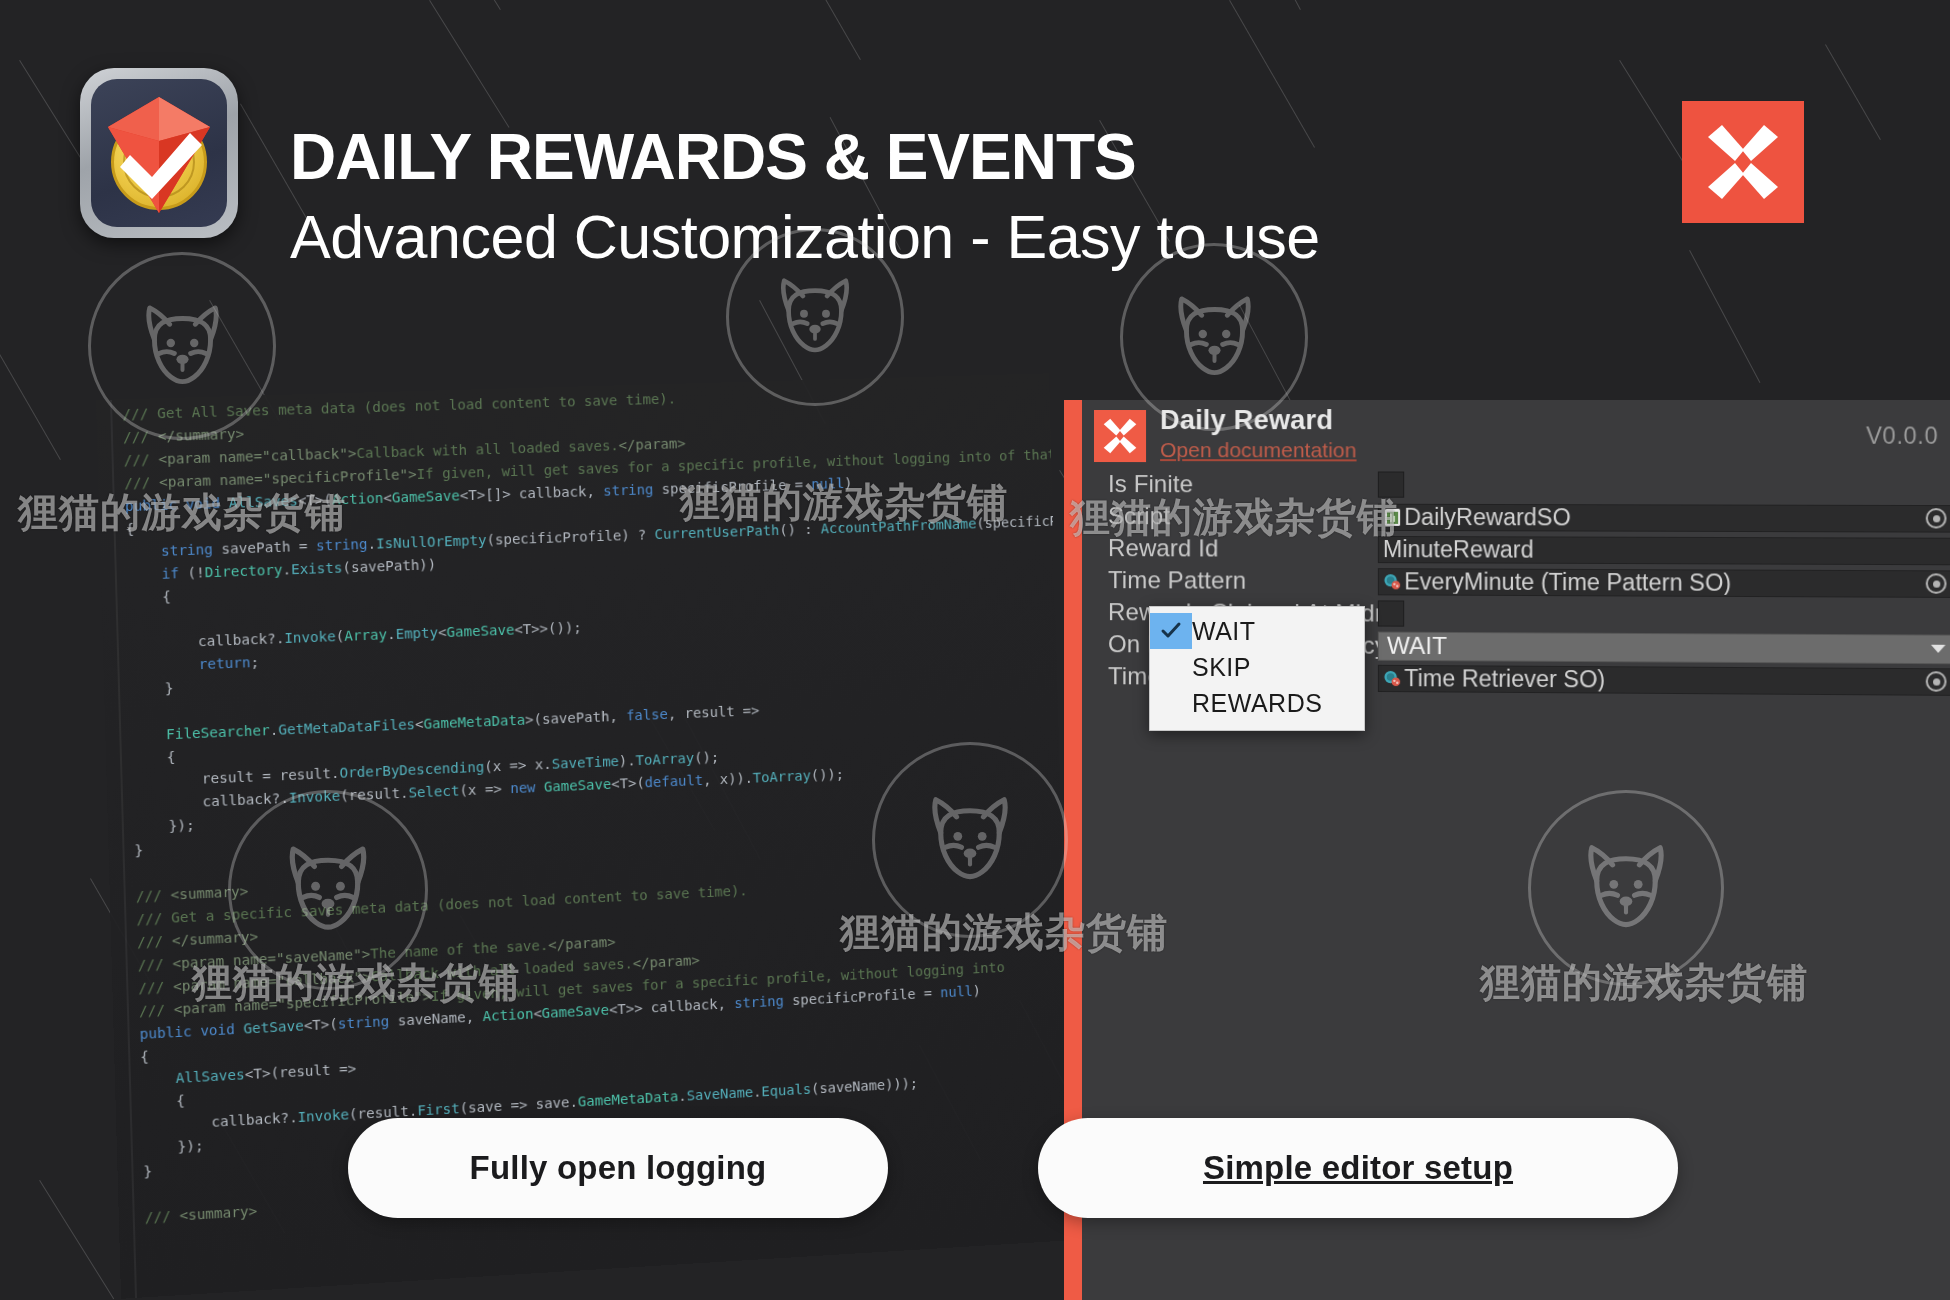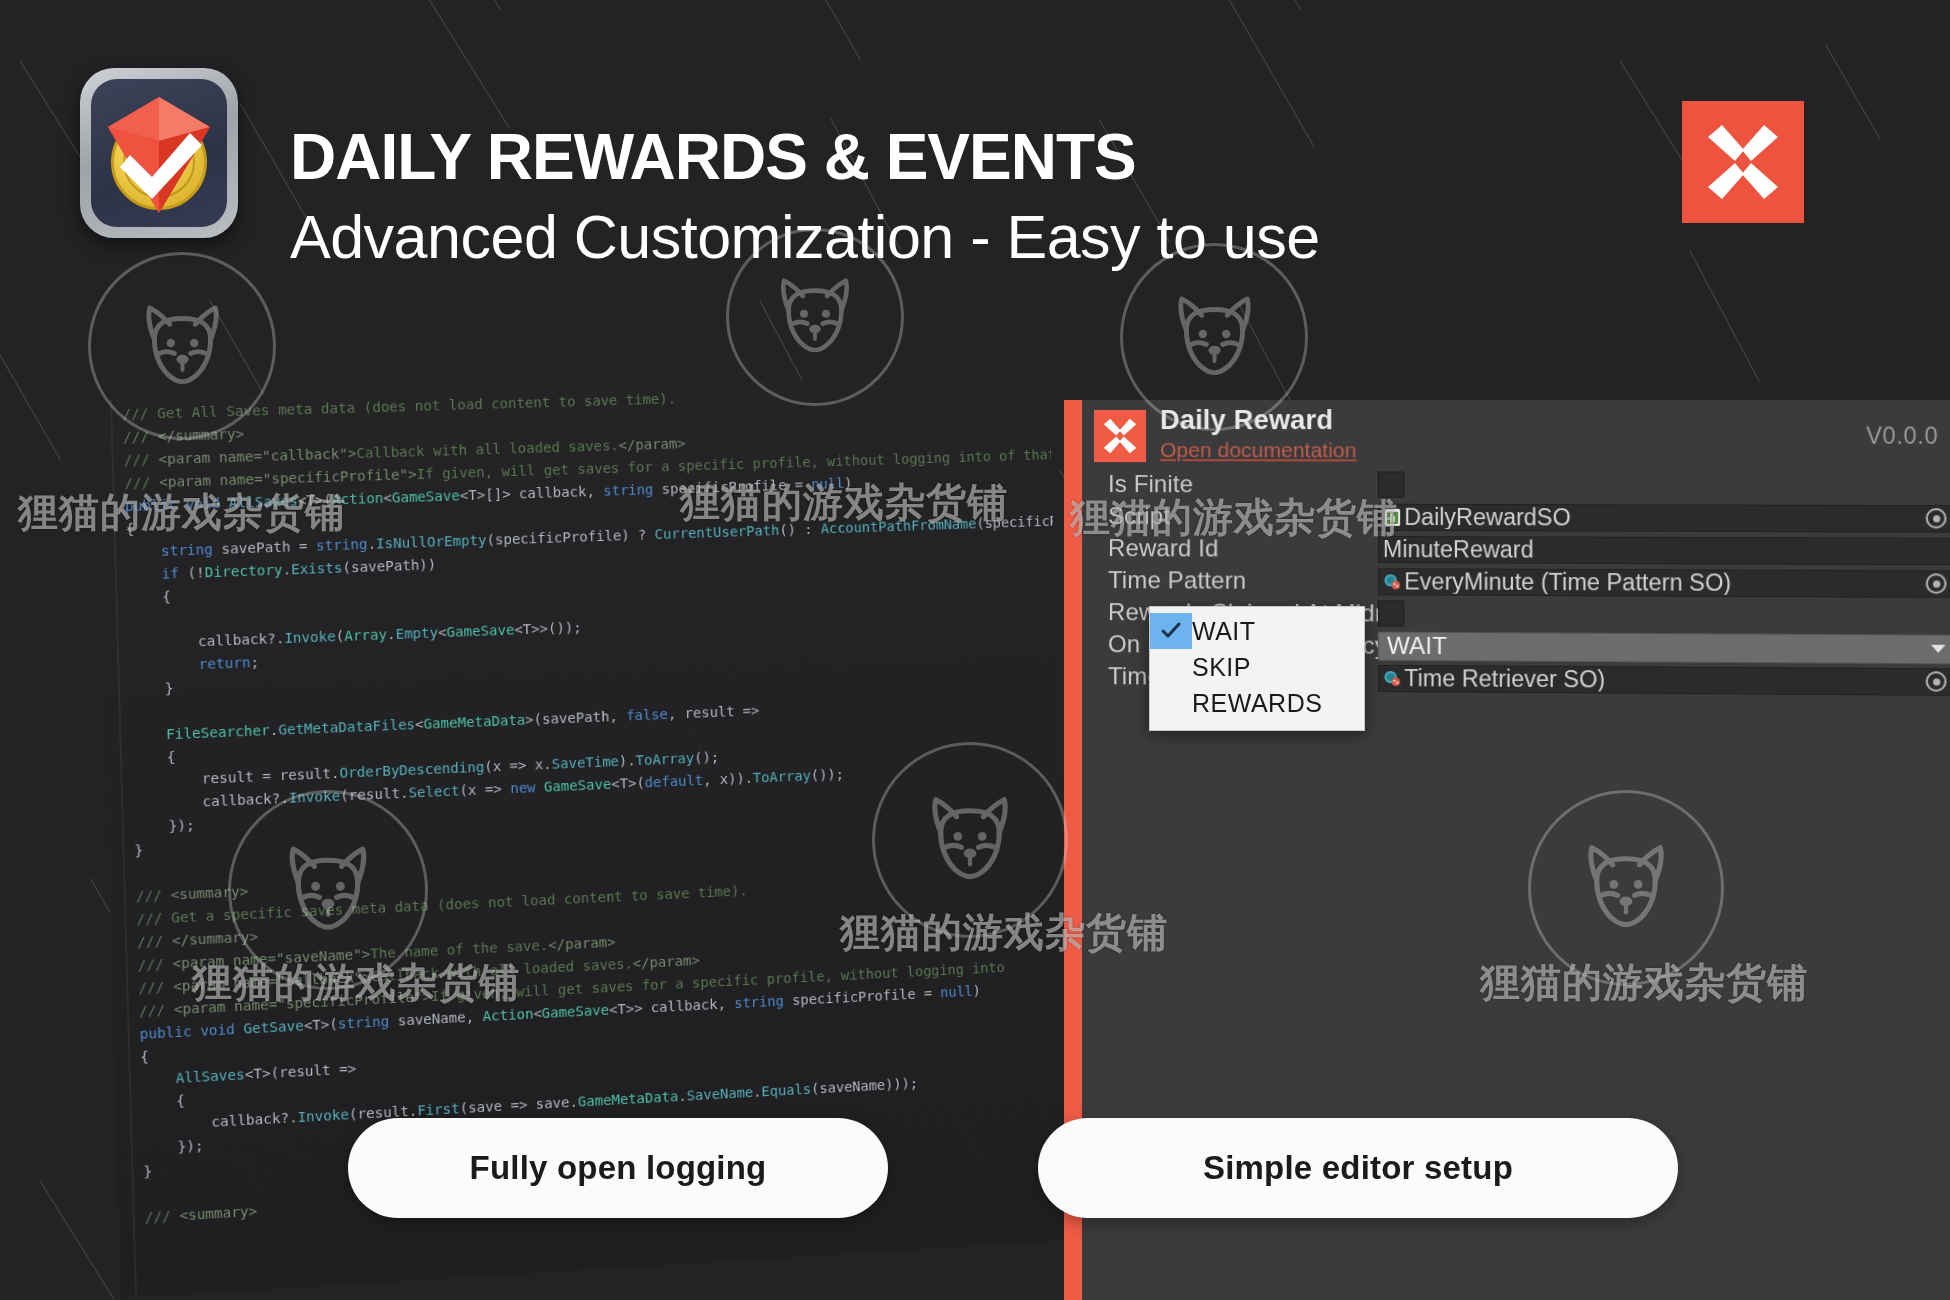--- a/index.html
+++ b/index.html
@@ -249,21 +249,21 @@
     background: #fbfbfb;
     border-radius: 56px;
     display: flex; align-items: center; justify-content: center;
     color: #1b1b1d;
     font-size: 33px; font-weight: 700;
     letter-spacing: .2px;
     box-shadow: 0 5px 16px rgba(0,0,0,.3);
     z-index: 30;
   }
   #pill-left  { left: 348px;  top: 1118px; width: 540px; height: 100px; }
-  #pill-right { left: 1038px; top: 1118px; width: 640px; height: 100px; }
+  #pill-right { left: 1038px; top: 1118px; width: 640px; height: 100px; text-decoration: underline; }
 </style>
 </head>
 <body>
 
 <div id="stage">
 
   <div id="hairlines">
       <div class="hairline" style="left: 430px; top: 0px; width: 150px; transform: rotate(58deg);"></div>
       <div class="hairline" style="left: 500px; top: 10px; width: 120px; transform: rotate(-122deg);"></div>
       <div class="hairline" style="left: 1230px; top: 0px; width: 170px; transform: rotate(60deg);"></div>

